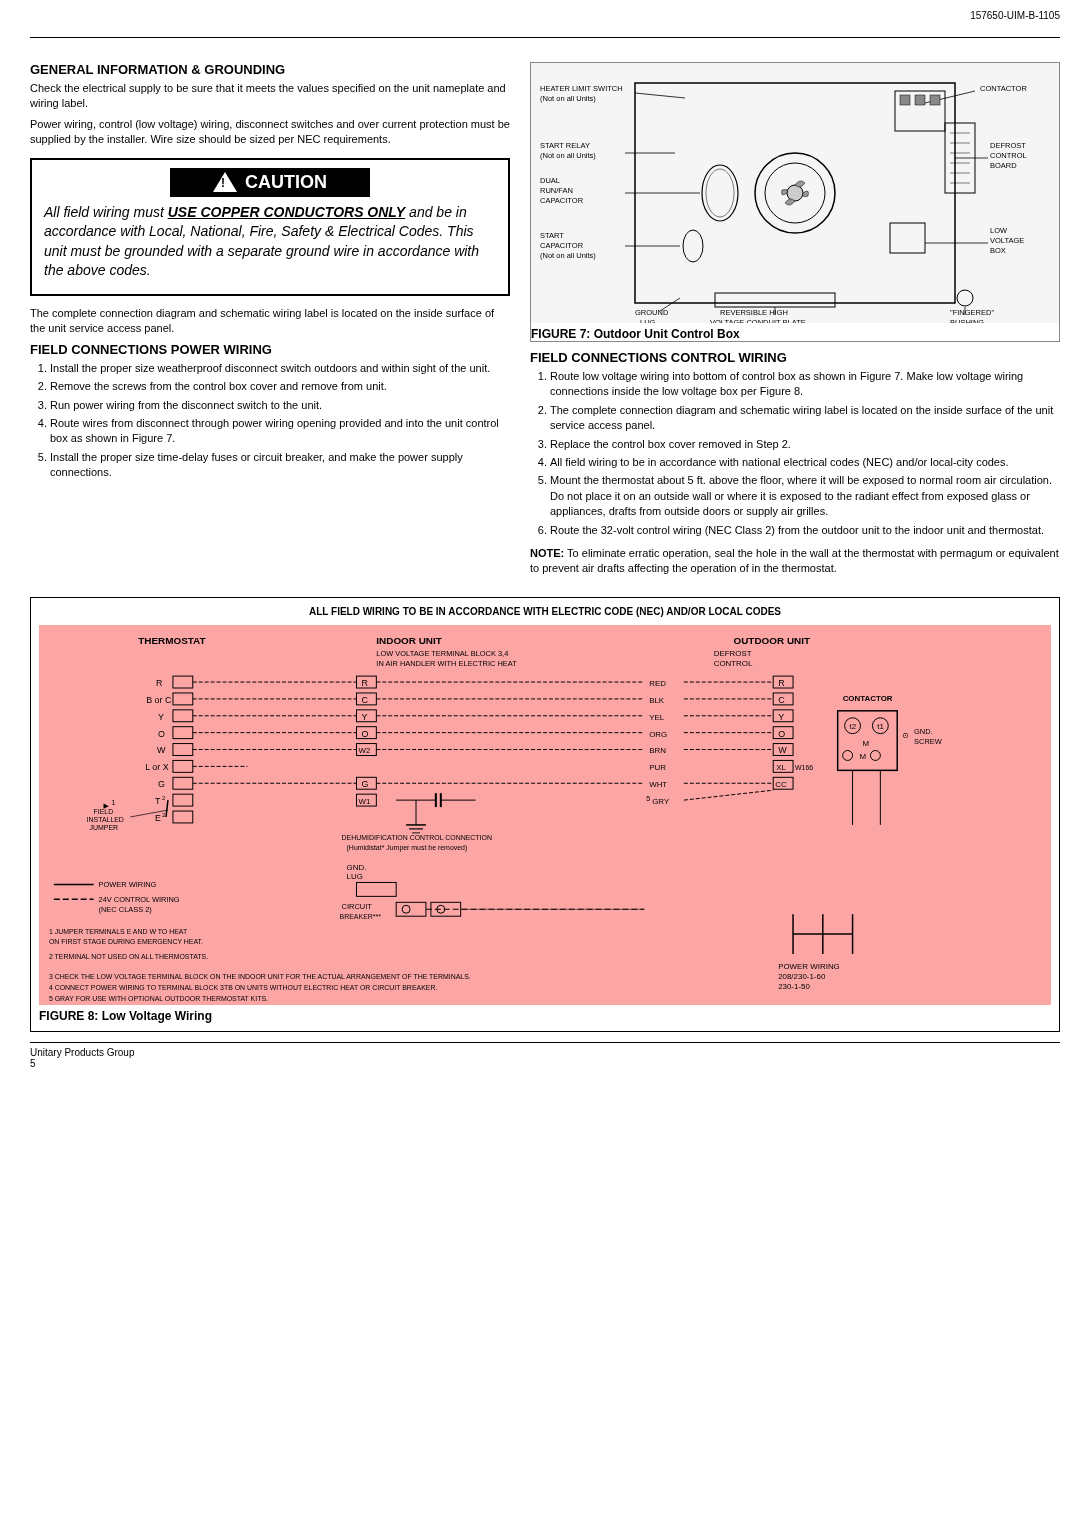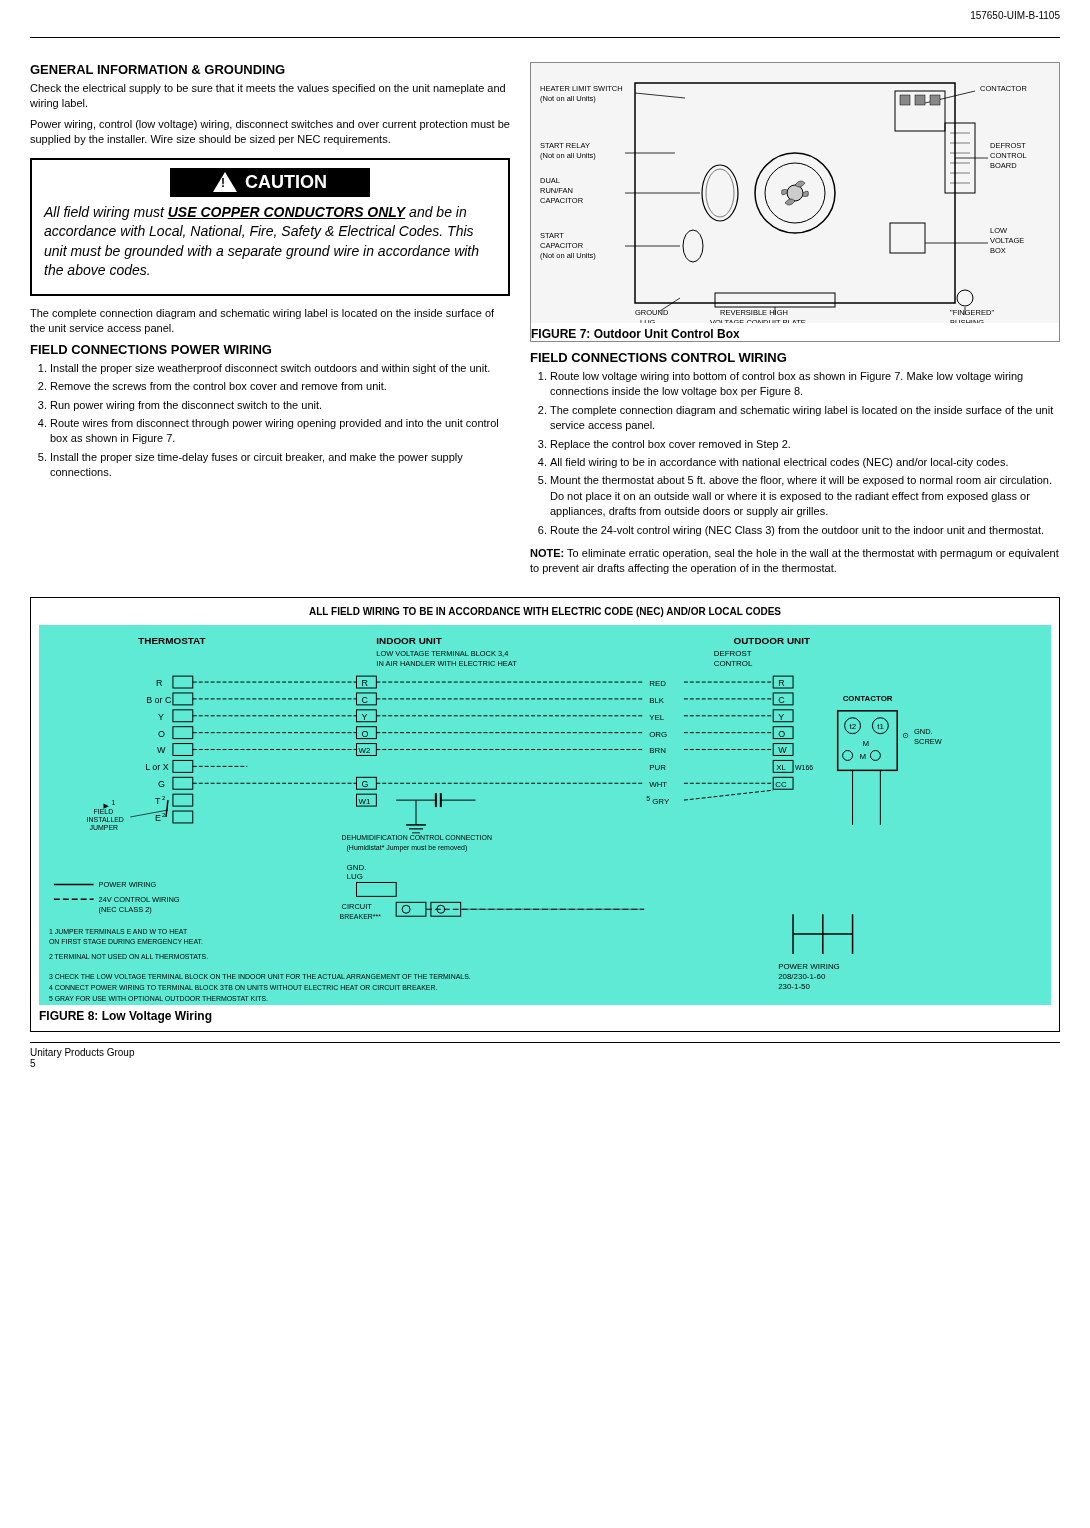--- a/index.html
+++ b/index.html
@@ -126,21 +126,21 @@
     }
     .wiring-title {
       text-align: center;
       font-weight: bold;
       font-size: 10px;
       margin-bottom: 8px;
     }
     .wiring-diagram {
       width: 100%;
       height: 380px;
-      background: #5eead4;
+      background: #fca5a5;
       position: relative;
     }
 
     .page-footer {
       display: flex;
       justify-content: space-between;
       border-top: 1px solid #000;
       padding-top: 4px;
       margin-top: 10px;
       font-size: 10px;
@@ -281,21 +281,21 @@
       </div>
 
       <div class="subsection-title">FIELD CONNECTIONS CONTROL WIRING</div>
 
       <ol>
         <li><span>Route low voltage wiring into bottom of control box as shown in Figure 7. Make low voltage wiring connections inside the low voltage box per Figure 8.</span></li>
         <li><span>The complete connection diagram and schematic wiring label is located on the inside surface of the unit service access panel.</span></li>
         <li><span>Replace the control box cover removed in Step 2.</span></li>
         <li><span>All field wiring to be in accordance with national electrical codes (NEC) and/or local-city codes.</span></li>
         <li><span>Mount the thermostat about 5 ft. above the floor, where it will be exposed to normal room air circulation. Do not place it on an outside wall or where it is exposed to the radiant effect from exposed glass or appliances, drafts from outside doors or supply air grilles.</span></li>
-        <li><span>Route the 24-volt control wiring (NEC Class 3) from the outdoor unit to the indoor unit and thermostat.</span></li>
+        <li><span>Route the 32-volt control wiring (NEC Class 2) from the outdoor unit to the indoor unit and thermostat.</span></li>
       </ol>
 
       <p><span class="note-bold">NOTE:</span> To eliminate erratic operation, seal the hole in the wall at the thermostat with permagum or equivalent to prevent air drafts affecting the operation of in the thermostat.</p>
 
 
     </div>
   </div>
 
   <div class="wiring-section">
     <div class="wiring-title">ALL FIELD WIRING TO BE IN ACCORDANCE WITH ELECTRIC CODE (NEC)  AND/OR LOCAL CODES</div>

